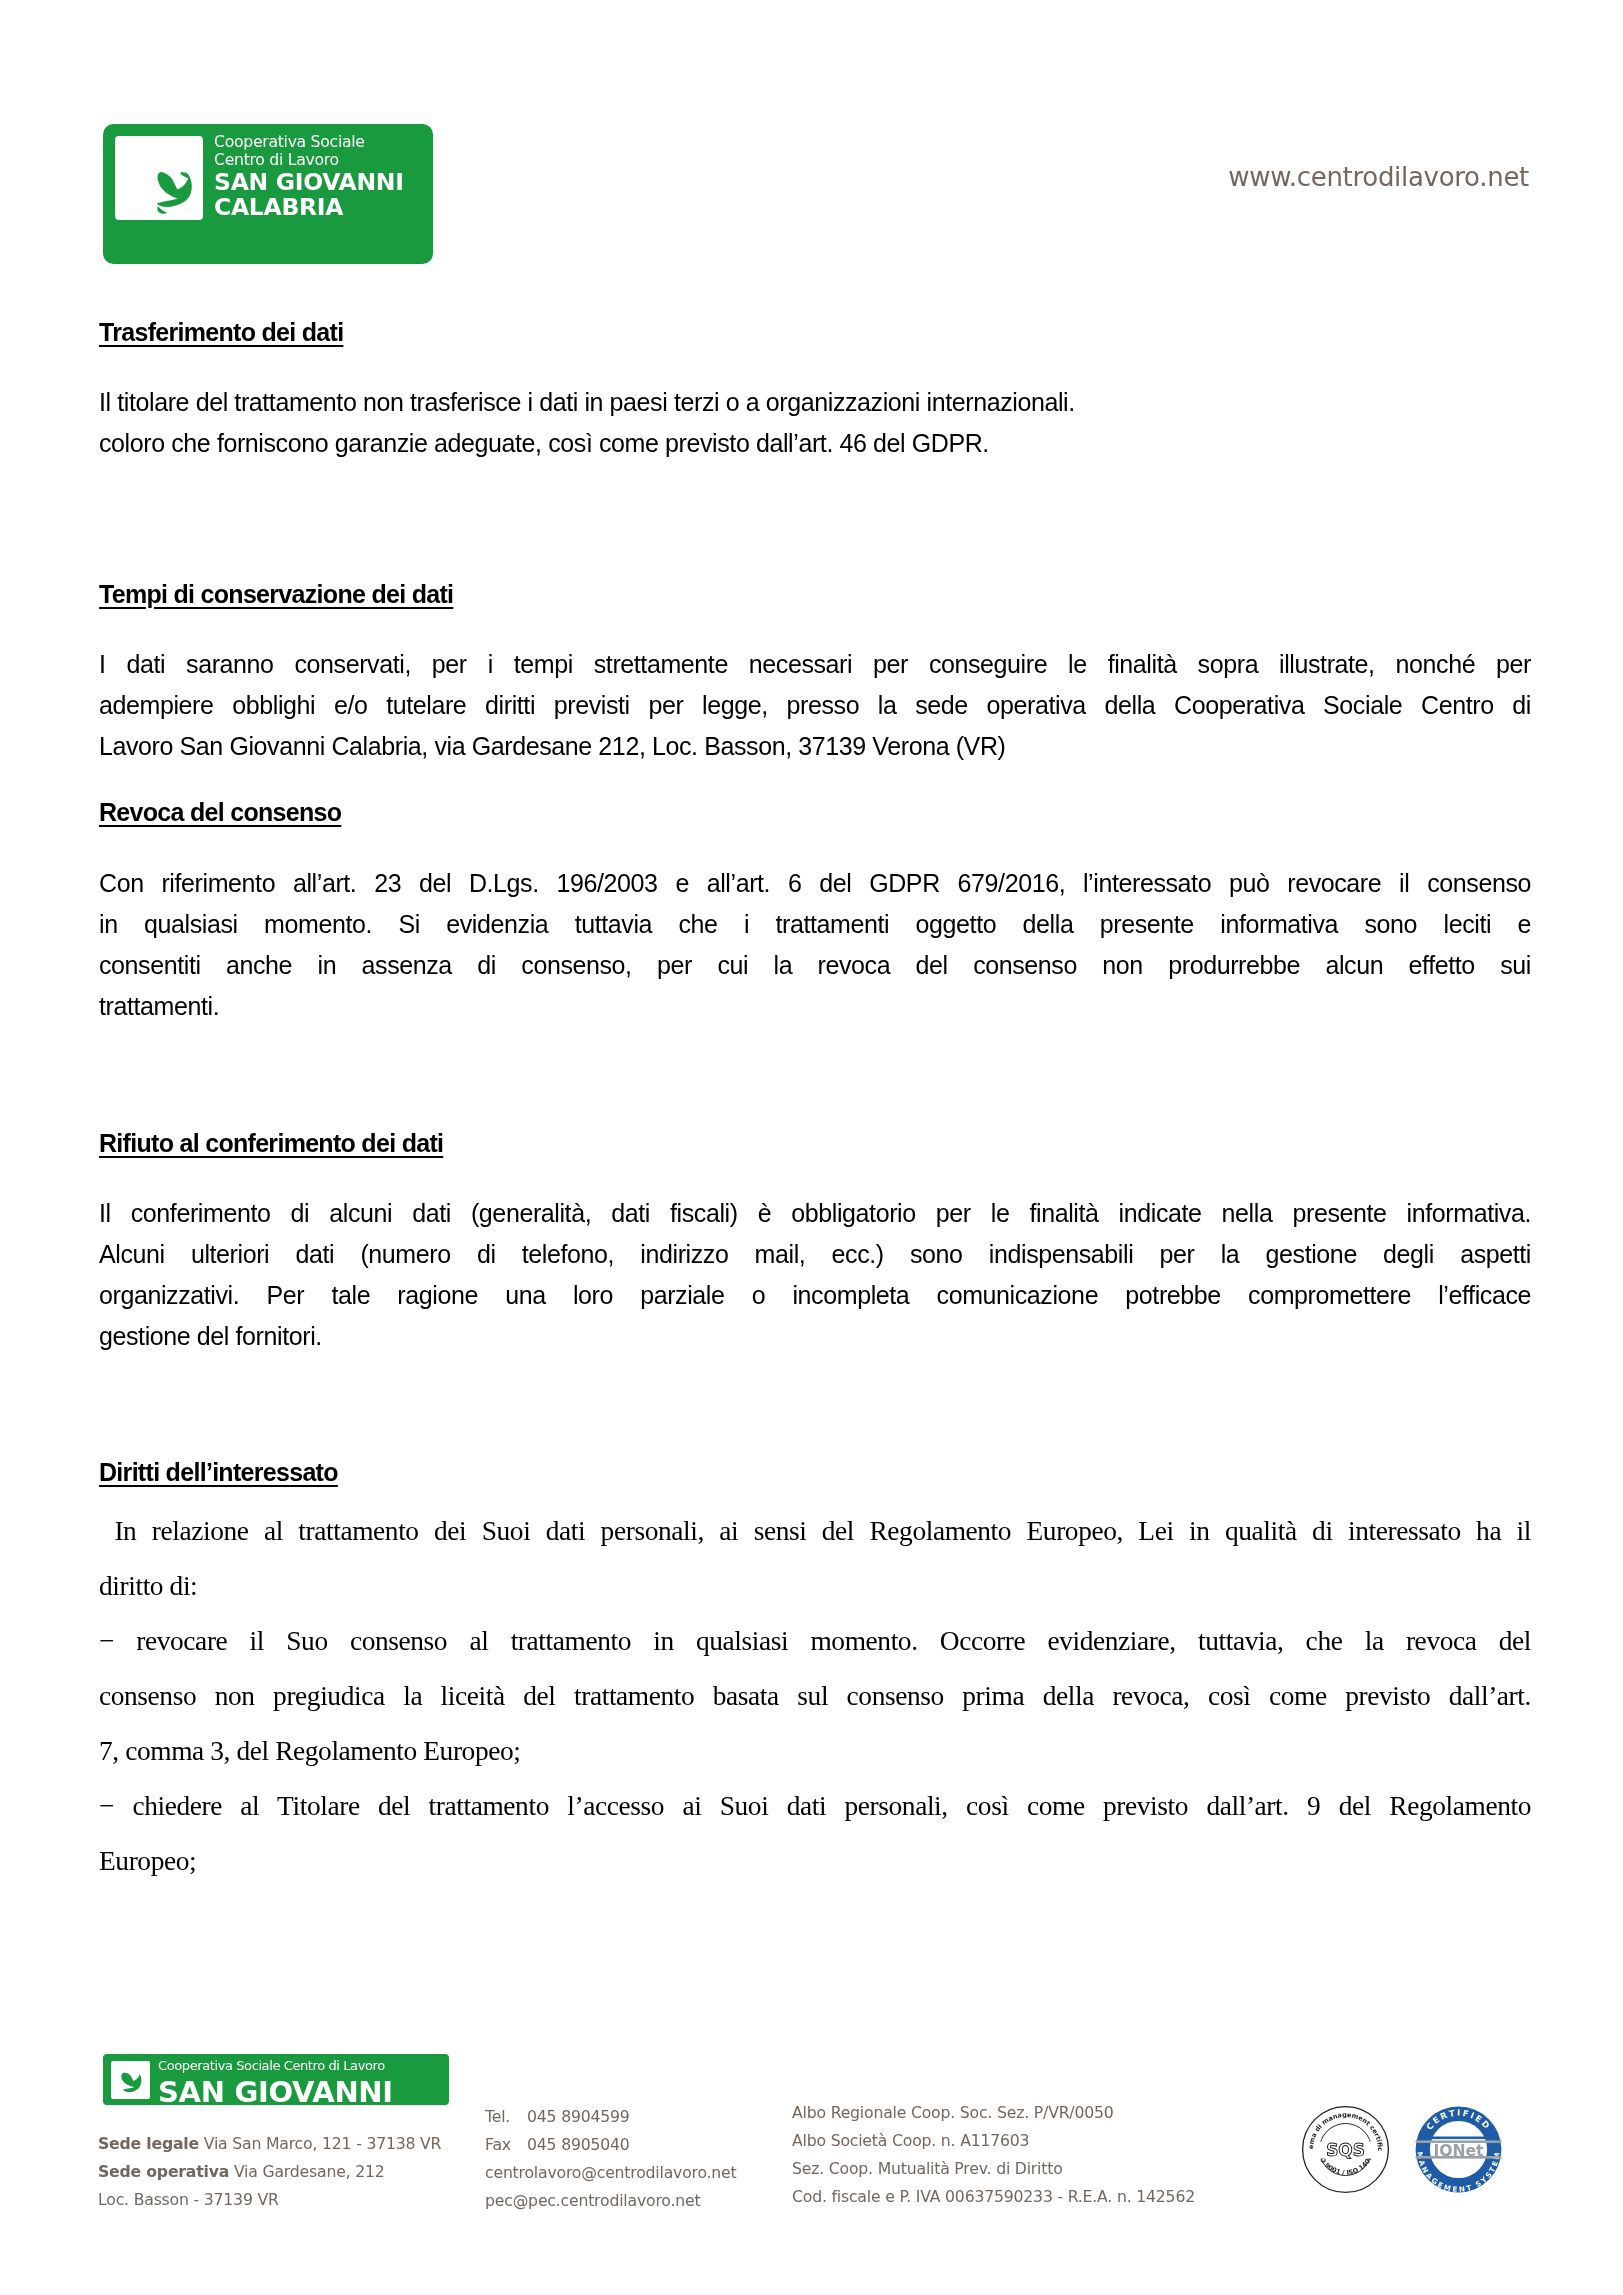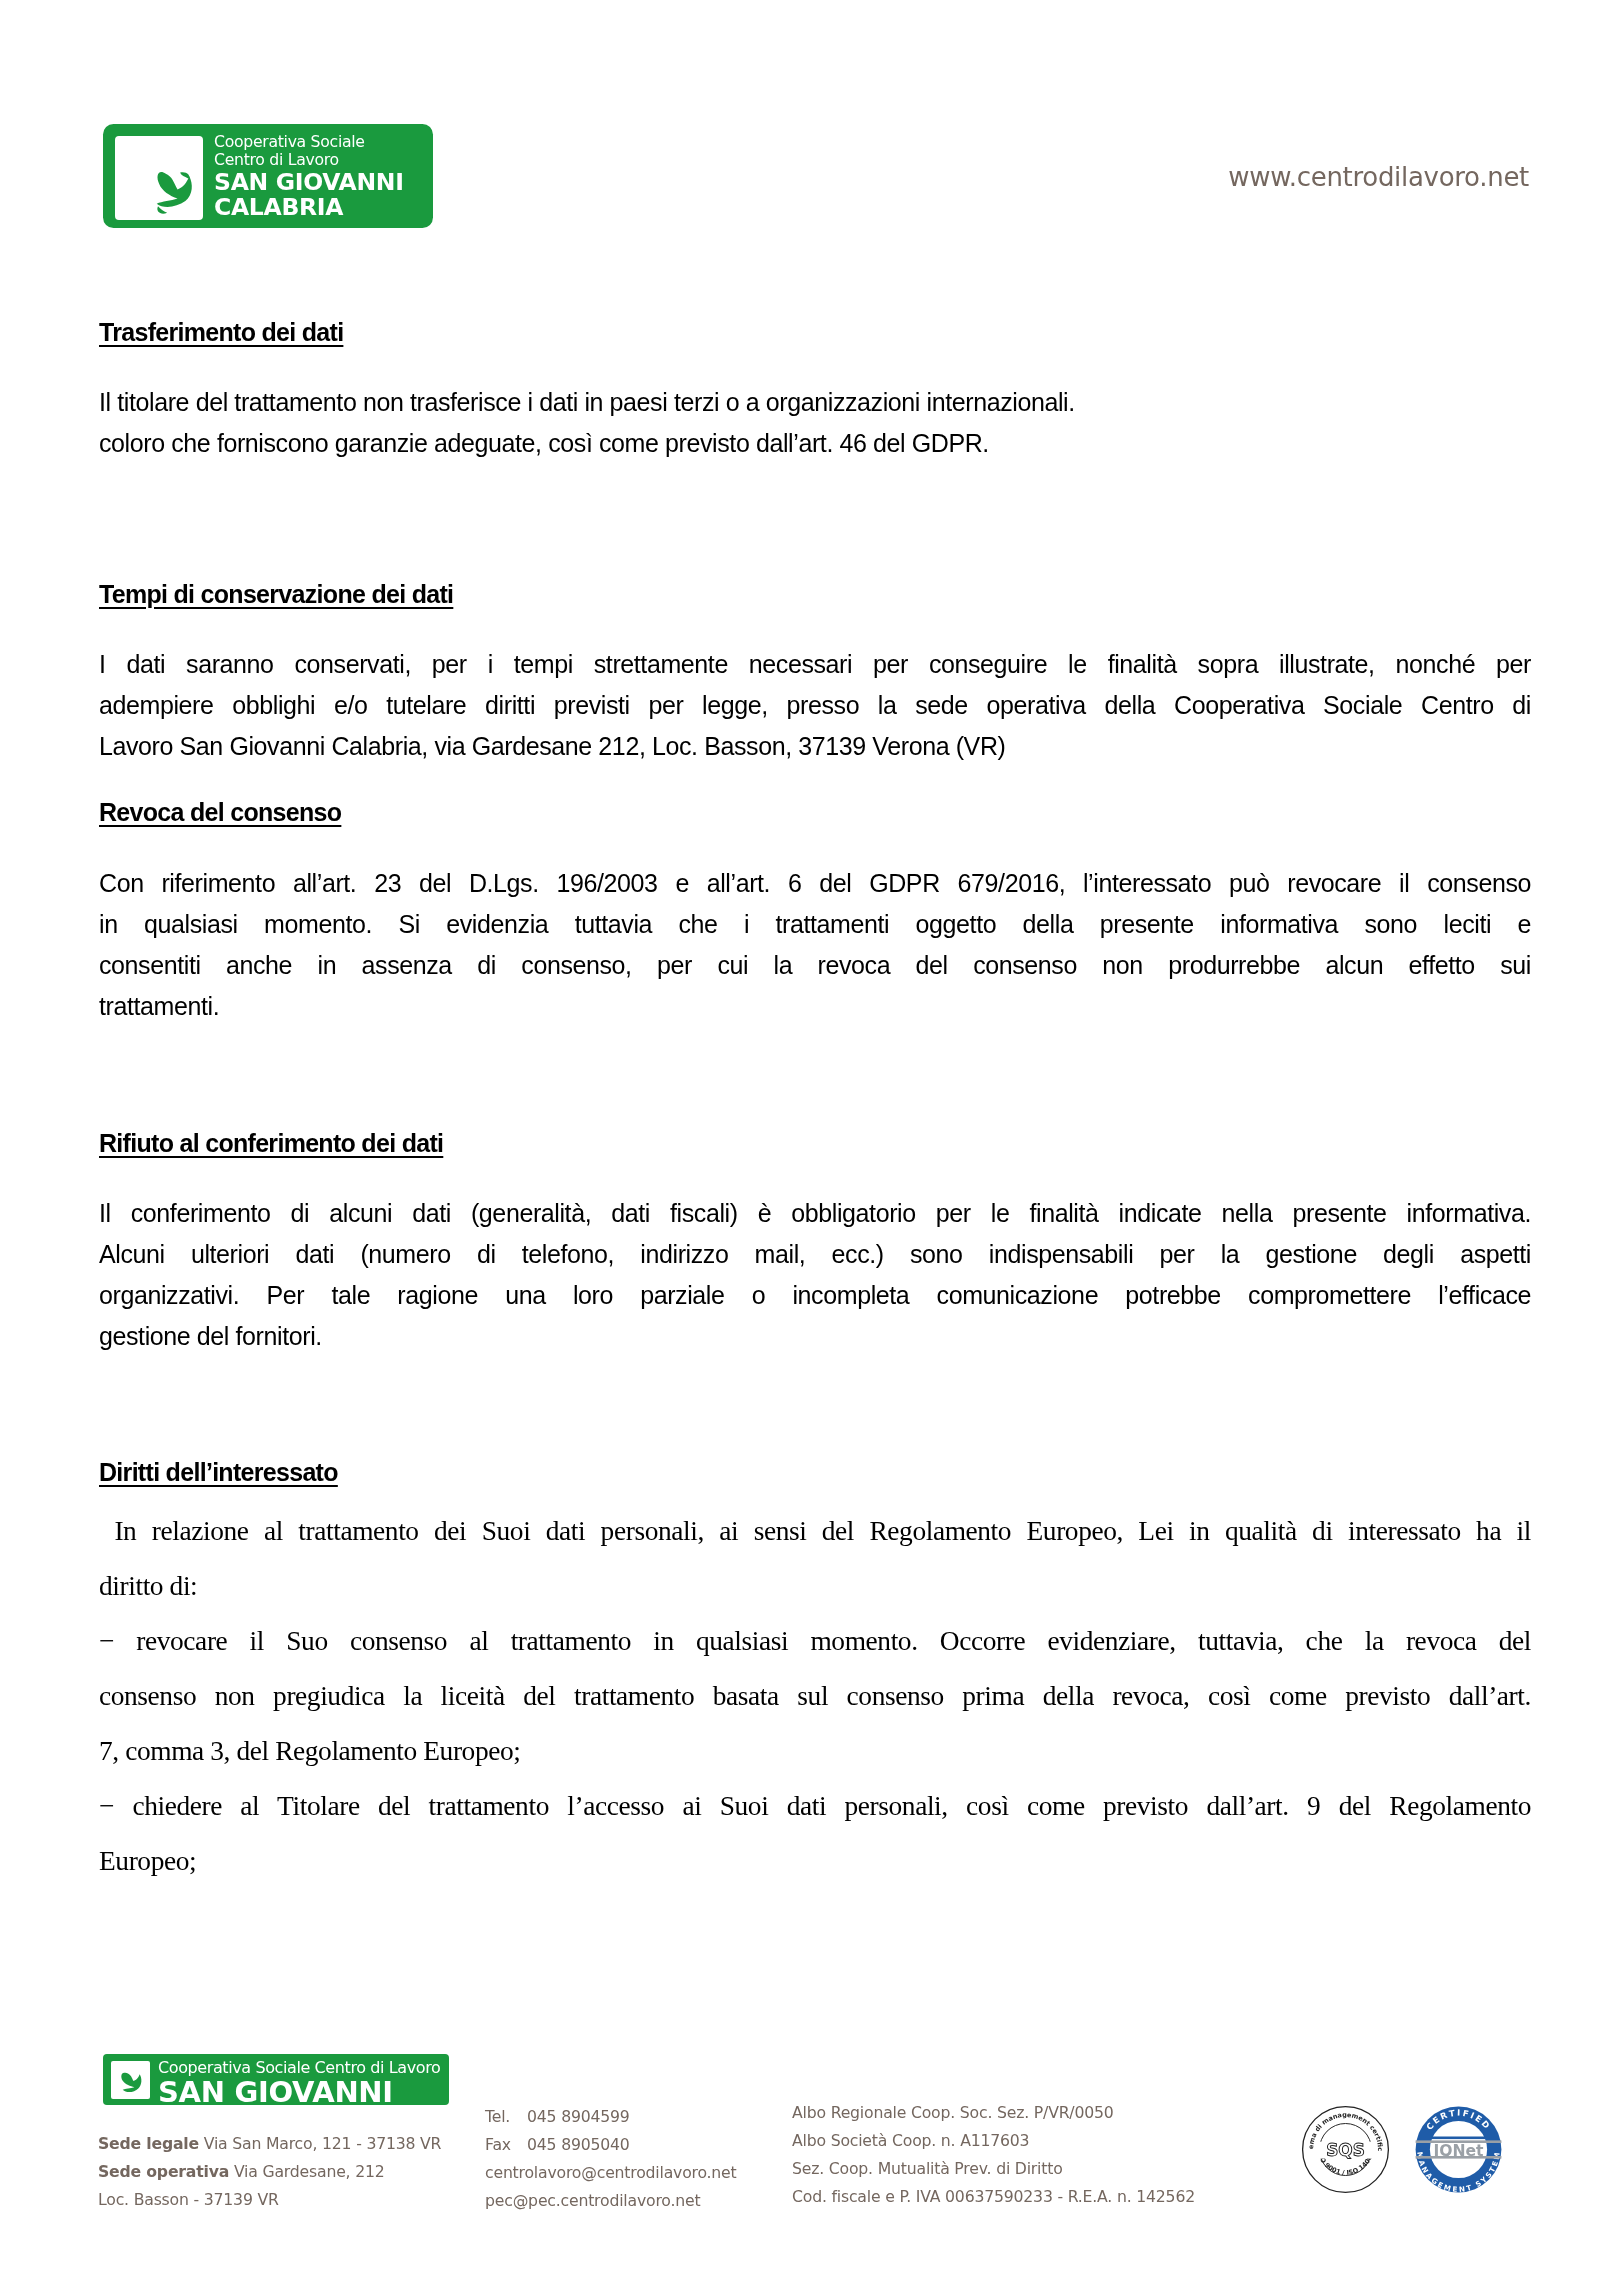--- a/index.html
+++ b/index.html
@@ -1,21 +1,21 @@
 <!DOCTYPE html>
 <html style="font-size:10.5px"><head>
 <meta charset="utf-8">
 <style>
   * { box-sizing: border-box; margin: 0; padding: 0; }
   html, body { width: 1623px; height: 2295px; background: #ffffff; }
   body { position: relative; font-family: "Liberation Sans", sans-serif; color: #000; overflow: hidden; }
 
   
   .logo-main {
-    position: absolute; left: 103px; top: 124px; width: 330px; height: 104px;
+    position: absolute; left: 103px; top: 124px; width: 330px; height: 140px;
     background: #1a9a3e; border-radius: 10.5px;
   }
   .logo-main .leaf-box {
     position: absolute; left: 11.8px; top: 11.8px; width: 88px; height: 84px;
     background: #ffffff; border-radius: 3.9px;
   }
   .logo-main .leaf-box svg { position: absolute; left: 0; top: 0; width: 88px; height: 84px; }
   .logo-main .txt { position: absolute; left: 111px; top: 9.1px; color: #fff; font-family: "DejaVu Sans", sans-serif; }
   .logo-main .t1 { font-size: 15.7px; line-height: 18.3px; font-weight: normal; letter-spacing: -0.3px; }
   .logo-main .t2 { font-size: 23.5px; line-height: 25px; font-weight: bold; letter-spacing: -0.3px; }
@@ -47,21 +47,21 @@
   
   .logo-foot {
     position: absolute; left: 103px; top: 2054px; width: 346px; height: 51px;
     background: #1a9a3e; border-radius: 3.9px; color: #fff;
   }
   .logo-foot .mini-box {
     position: absolute; left: 7.8px; top: 6.5px; width: 39px; height: 38px;
     background: #fff; border-radius: 2px;
   }
   .logo-foot .mini-box svg { width: 39px; height: 38px; }
-  .logo-foot .f1 { position: absolute; left: 55px; top: 3.9px; font-family: "DejaVu Sans", sans-serif; font-size: 16px; letter-spacing: -0.4px; }
+  .logo-foot .f1 { position: absolute; left: 55px; top: 3.9px; font-family: "DejaVu Sans", sans-serif; font-size: 13px; letter-spacing: -0.4px; }
   .logo-foot .f2 { position: absolute; left: 55px; top: 21px; font-family: "DejaVu Sans", sans-serif; font-size: 29px; font-weight: bold; letter-spacing: -0.3px; }
 
   .foot-col {
     position: absolute; font-family: "DejaVu Sans", sans-serif; font-size: 15.7px;
     line-height: 28px; color: #74675f; letter-spacing: -0.2px;
   }
   .foot-col b { font-weight: bold; }
   .foot-col .lbl { display: inline-block; width: 42px; }
 
   .cert { position: absolute; top: 2104px; width: 91px; height: 91px; }

